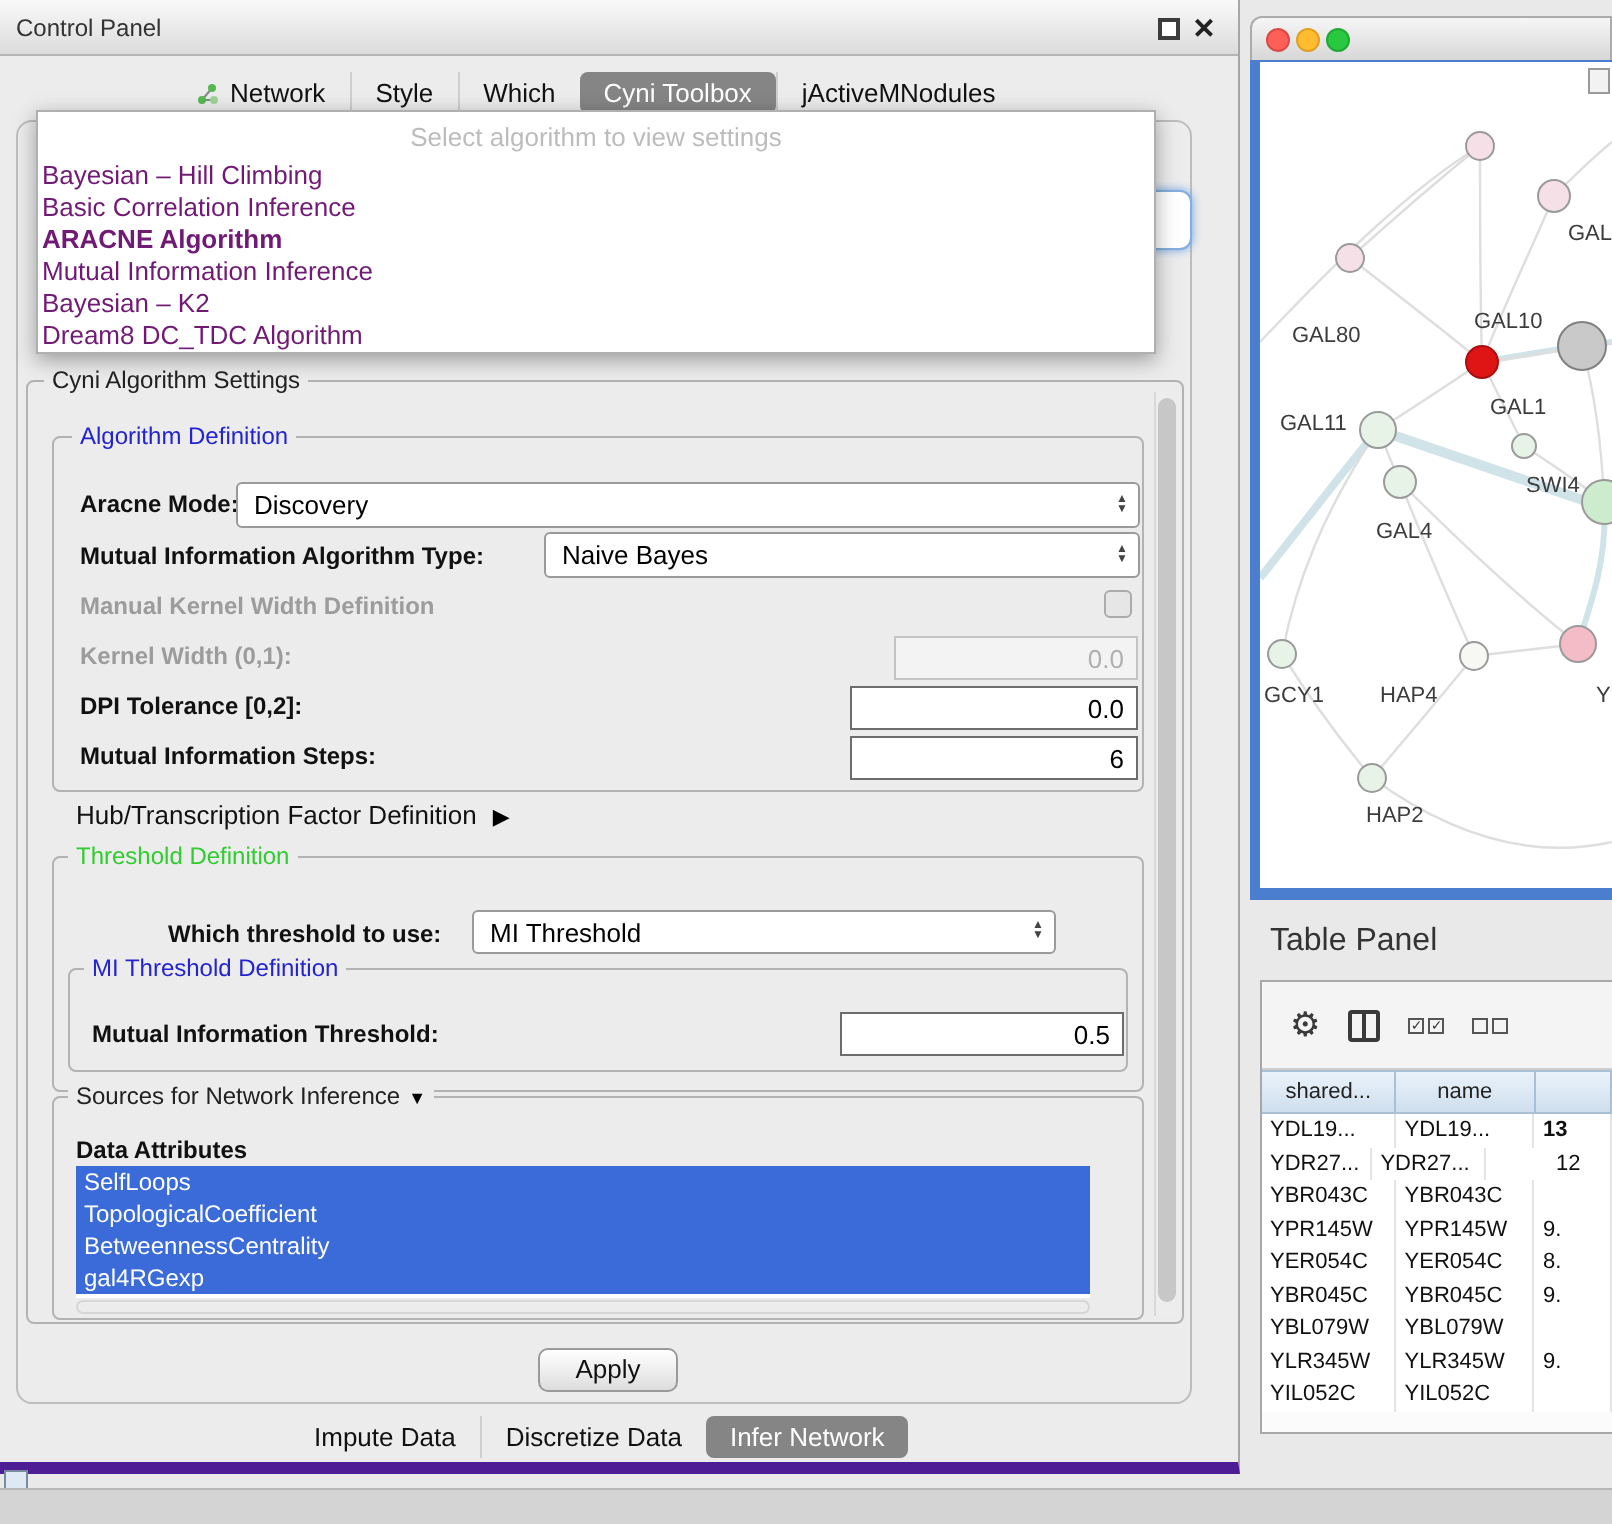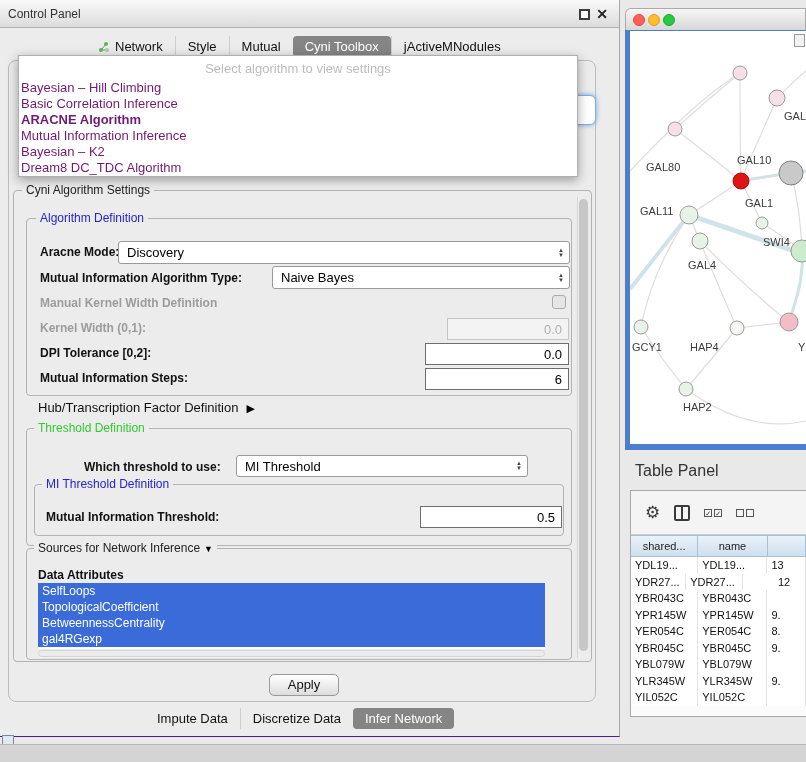--- a/index.html
+++ b/index.html
@@ -1,21 +1,21 @@
 <!DOCTYPE html>
 <html><head>
 <meta charset="utf-8">
 <style>
   * { margin:0; padding:0; box-sizing:border-box; }
   html,body { width:806px; height:762px; overflow:hidden; background:#e9e9e9;
     font-family:"Liberation Sans", sans-serif; font-size:12px; color:#222; }
 
   
   .control-panel { position:absolute; left:0; top:0; width:620px; height:737px;
-    background:#ececec; border-right:1px solid #a6a6a6; border-bottom:1px solid #4c1d95; }
+    background:#ececec; border-right:1px solid #a6a6a6; border-bottom:6px solid #4c1d95; }
   .cp-titlebar { position:absolute; left:0; top:0; width:100%; height:28px;
     background:linear-gradient(#f9f9f9,#dcdcdc); border-bottom:1px solid #b4b4b4;
     line-height:28px; padding-left:8px; color:#333; }
   .float-icon { position:absolute; left:579px; top:9px; width:11px; height:11px;
     border:2px solid #3c3c3c; background:#fff; }
   .close-icon { position:absolute; left:594px; top:5px; width:16px; height:18px;
     font-size:14px; font-weight:bold; color:#222; text-align:center; line-height:18px; }
 
   .tabs-row { position:absolute; left:86px; top:35px; height:23px; display:flex; align-items:center; }
   .tab { padding:3px 12px; font-size:13px; color:#111; border-left:1px solid #cfcfcf;
@@ -136,21 +136,21 @@
         <circle cx="3" cy="9" r="2" fill="#55b94f"></circle>
           <circle cx="8" cy="3" r="2" fill="#55b94f"></circle>
           <circle cx="9" cy="9" r="2" fill="#9fd39b"></circle>
       </svg>
       <span>Network</span>
     </div>
     <div class="tab">
         <span>Style</span>
       </div>
     <div class="tab">
-        <span>Mutual</span>
+        <span>Which</span>
       </div>
     <div class="tab active">
         <span>Cyni Toolbox</span>
       </div>
     <div class="tab">
         <span>jActiveMNodules</span>
       </div>
   </div>
 
   <div class="content-frame"></div>
@@ -346,21 +346,21 @@
   </div>
   <div class="tp-header">
     <div class="tp-hcell" style="width:70px;">shared...</div>
     <div class="tp-hcell" style="width:72px;">name</div>
     <div class="tp-hcell" style="width:40px;"></div>
   </div>
   <div class="tp-rows">
     <div class="tp-row">
       <div class="tp-cell" style="width:70px;">YDL19...</div>
       <div class="tp-cell" style="width:72px;">YDL19...</div>
-      <div class="tp-cell" style="width:40px;">13</div>
+      <div class="tp-cell" style="width:40px;font-weight:bold;">13</div>
     </div>
     <div class="tp-row">
       <div class="tp-cell" style="width:70px;">YDR27...</div>
       <div class="tp-cell" style="width:72px;">YDR27...</div>
       <div class="tp-cell" style="width:40px;margin-left:31px;">12</div>
     </div>
     <div class="tp-row">
       <div class="tp-cell" style="width:70px;">YBR043C</div>
       <div class="tp-cell" style="width:72px;">YBR043C</div>
       <div class="tp-cell" style="width:40px;"></div>

